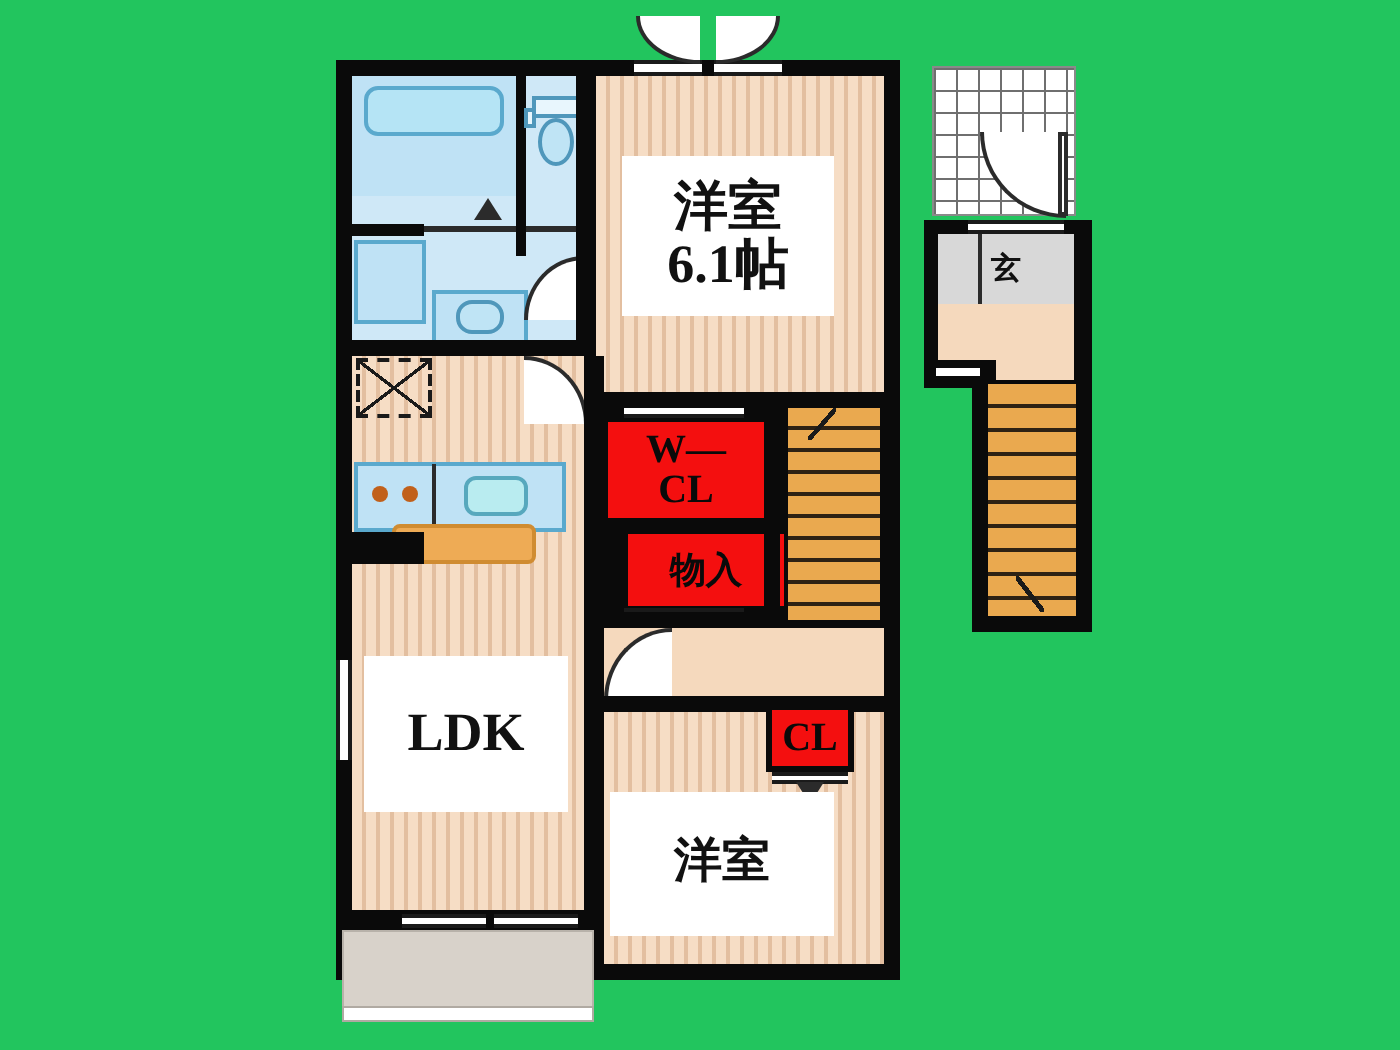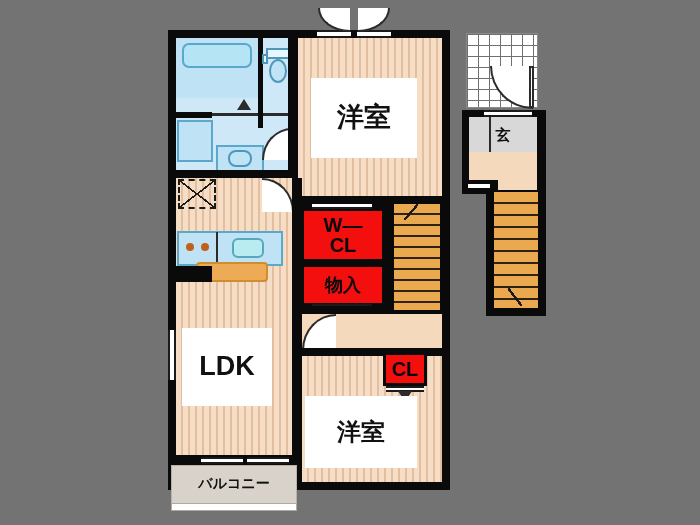--- a/index.html
+++ b/index.html
@@ -4,22 +4,22 @@
 <style>
   html, body {
     margin: 0;
     padding: 0;
     background: #ffffff;
   }
   #plan {
     position: relative;
     width: 700px;
     height: 525px;
-    background: #737373;
-    font-family: Liberation Sans, sans-serif;
+    background: #22c55e;
+    font-family: Liberation Serif, serif;
     overflow: hidden;
   }
   .abs { position: absolute; box-sizing: border-box; }
 
   
   .wood {
     background-color: #f6ddc5;
     background-image: repeating-linear-gradient(
       to right,
       #f6ddc5 0px, #f6ddc5 5px,
@@ -169,27 +169,28 @@
 
   <div class="abs wood" style="left:298px; top:38px; width:144px; height:160px;"></div>
 
   <div class="abs window" style="left:317px; top:30px; width:34px; height:8px;"></div>
   <div class="abs window" style="left:357px; top:30px; width:34px; height:8px;"></div>
   <div class="abs arc arc-bl" style="left:318px; top:8px; width:32px; height:24px; border-top:none; border-right:none;"></div>
   <div class="abs arc arc-br" style="left:358px; top:8px; width:32px; height:24px; border-top:none; border-left:none;"></div>
 
   <div class="abs label lbl-big" style="left:311px; top:78px; width:106px; height:80px;">
     <span>洋室</span>
+    <span>6.1帖</span>
   </div>
 
   <div class="abs redbox lbl-red" style="left:301px; top:208px; width:84px; height:54px; flex-direction:column;">
     <span>W―</span>
     <span>CL</span>
   </div>
-  <div class="abs redbox lbl-red-s" style="left:301px; top:264px; width:84px; height:42px;">
+  <div class="abs redbox lbl-red-s" style="left:311px; top:264px; width:84px; height:42px;">
     <span>物入</span>
   </div>
 
   <div class="abs window" style="left:312px; top:202px; width:60px; height:7px;"></div>
   <div class="abs window" style="left:312px; top:304px; width:60px; height:7px;"></div>
   <div class="abs tri" style="left:344px; top:310px;"></div>
 
   <div class="abs stairs-in" style="left:392px; top:202px; width:50px; height:110px;"></div>
   <div class="abs" style="left:404px; top:204px; width:14px; height:16px;
               background-image:linear-gradient(to bottom right, transparent 45%, #1a1a1a 45%, #1a1a1a 56%, transparent 56%);"></div>
@@ -206,21 +207,21 @@
   <div class="abs water2 fx" style="left:177px; top:231px; width:106px; height:35px;"></div>
   <div class="abs thinline" style="left:216px; top:232px; width:2px; height:33px;"></div>
   <div class="abs burner" style="left:186px; top:243px; width:8px; height:8px;"></div>
   <div class="abs burner" style="left:201px; top:243px; width:8px; height:8px;"></div>
   <div class="abs sinkbowl" style="left:232px; top:238px; width:32px; height:20px;"></div>
   <div class="abs counter" style="left:196px; top:262px; width:72px; height:20px; border-radius:4px;"></div>
   <div class="abs wall" style="left:176px; top:266px; width:36px; height:16px;"></div>
 
   <div class="abs window-v" style="left:168px; top:330px; width:8px; height:50px;"></div>
 
-  <div class="abs label lbl-big" style="left:182px; top:328px; width:90px; height:78px;">
+  <div class="abs label lbl-big" style="left:182px; top:328px; width:102px; height:78px;">
     <span>LDK</span>
   </div>
 
   <div class="abs arc arc-tr" style="left:262px; top:178px; width:32px; height:34px; border-left:none; border-bottom:none;"></div>
 
   <div class="abs woodplain" style="left:302px; top:314px; width:140px; height:34px;"></div>
   <div class="abs arc arc-tl" style="left:302px; top:314px; width:34px; height:36px; border-right:none; border-bottom:none;"></div>
 
   <div class="abs wood" style="left:302px; top:356px; width:140px; height:126px;"></div>
 
@@ -237,23 +238,20 @@
   </div>
 
   <div class="abs wall" style="left:292px; top:178px; width:10px; height:312px;"></div>
 
   <div class="abs wall" style="left:168px; top:455px; width:132px; height:10px;"></div>
   <div class="abs window" style="left:201px; top:457px; width:42px; height:7px;"></div>
   <div class="abs window" style="left:247px; top:457px; width:42px; height:7px;"></div>
 
   <div class="abs balcony" style="left:171px; top:465px; width:126px; height:44px; border:1px solid #b8b2aa;"></div>
   <div class="abs" style="left:171px; top:503px; width:126px; height:8px; background:#ffffff; border:1px solid #b0aaa2;"></div>
-  <div class="abs label lbl-sm nobg" style="left:181px; top:473px; width:106px; height:22px;">
-    <span>バルコニー</span>
-  </div>
 
   <div class="abs mesh" style="left:466px; top:33px; width:72px; height:75px;"></div>
   <div class="abs arc arc-bl" style="left:490px; top:66px; width:43px; height:43px; border-top:none; border-right:none;"></div>
   <div class="abs doorleaf" style="left:529px; top:66px; width:5px; height:42px;"></div>
 
   <div class="abs wall" style="left:462px; top:110px; width:82px; height:80px;"></div>
   <div class="abs tile-gray" style="left:469px; top:117px; width:68px; height:35px;"></div>
   <div class="abs thinline" style="left:489px; top:117px; width:2px; height:35px;"></div>
   <div class="abs window" style="left:484px; top:110px; width:48px; height:7px;"></div>
   <div class="abs label lbl-sm nobg" style="left:483px; top:124px; width:40px; height:22px; font-size:15px;">

